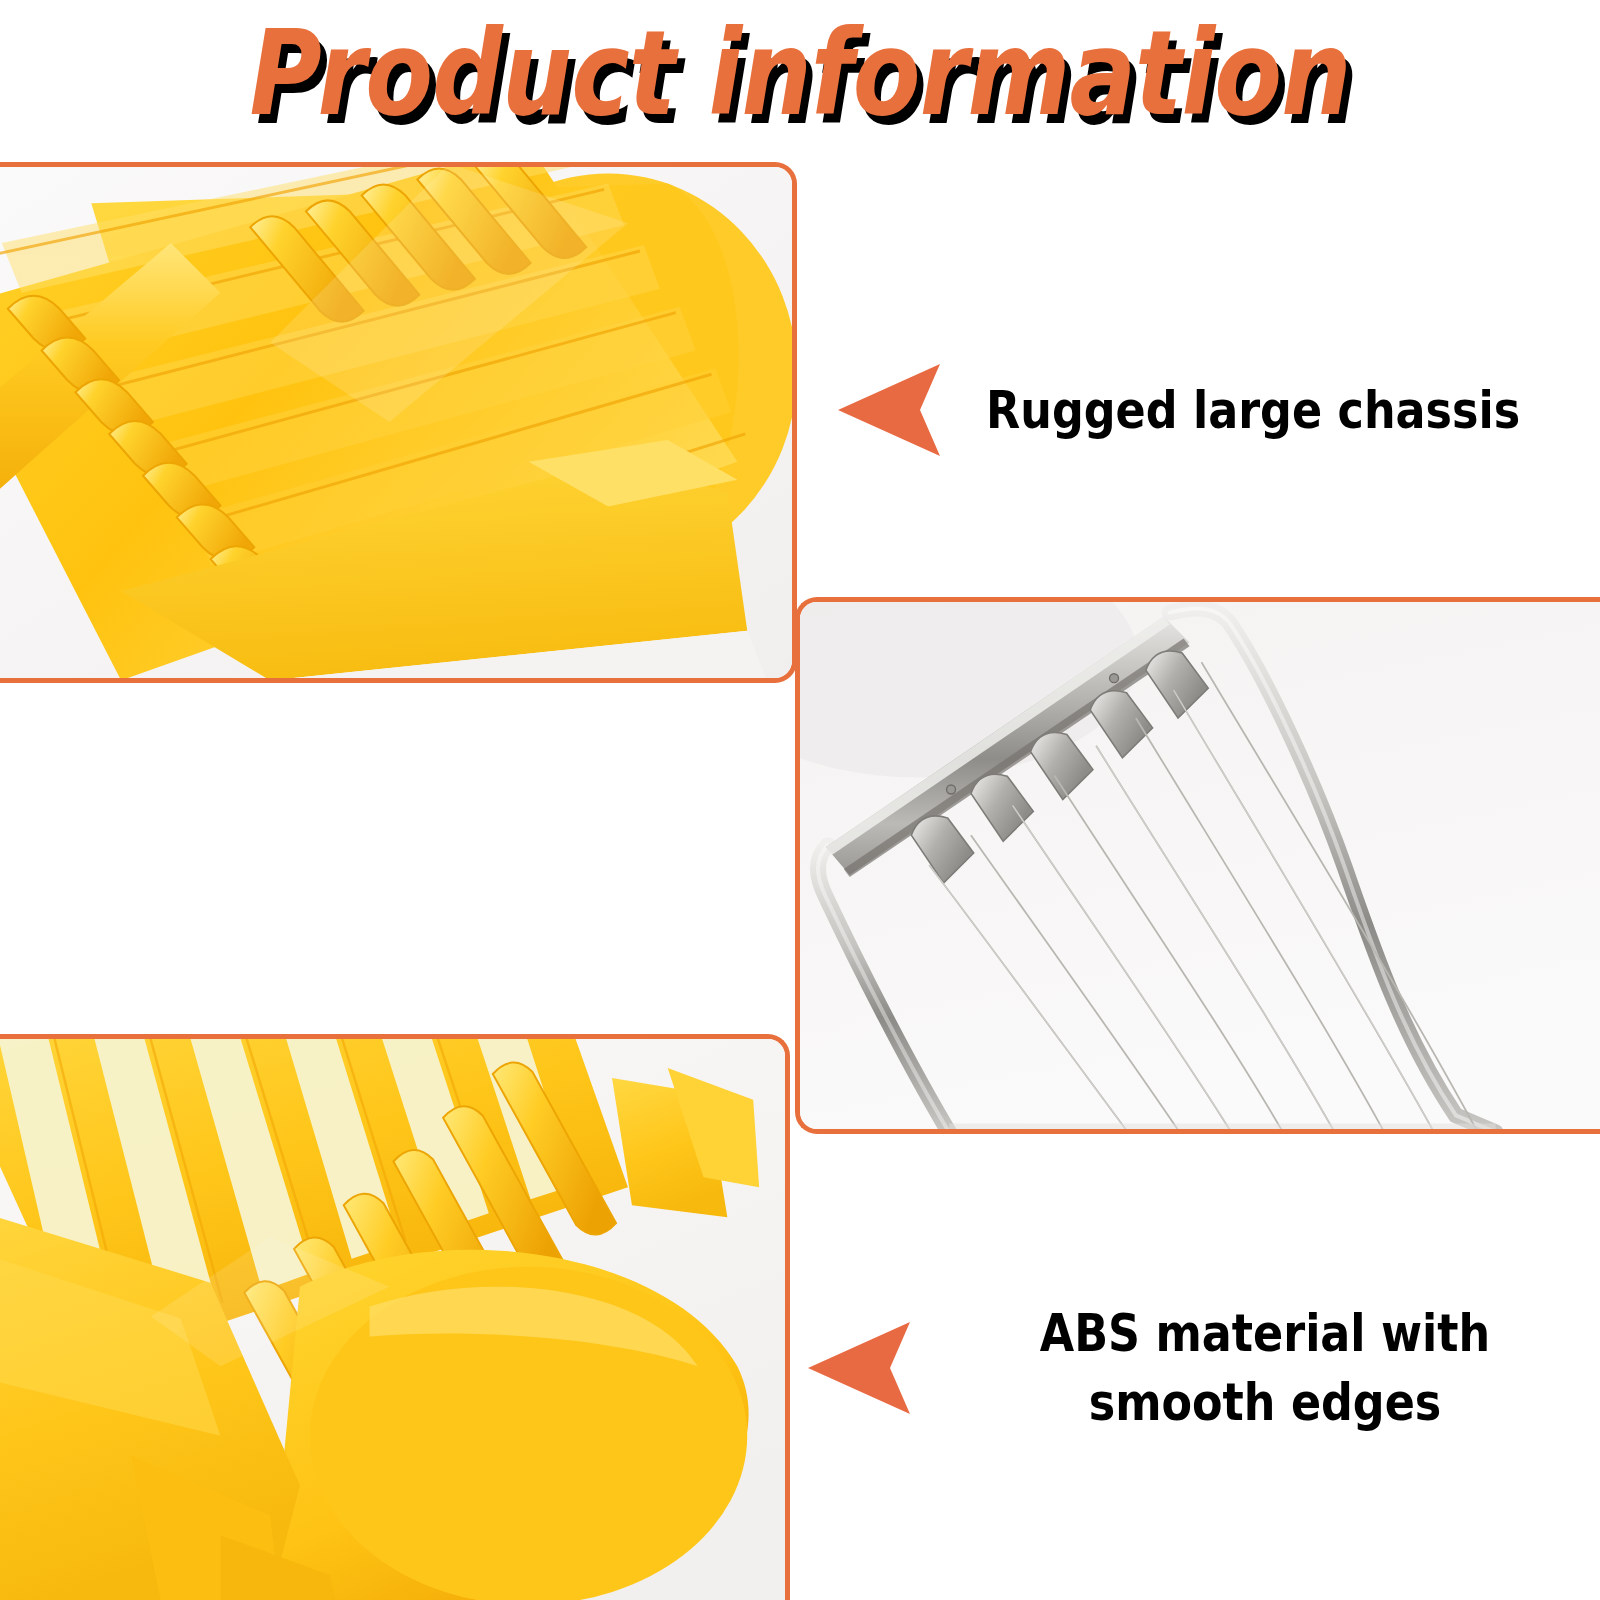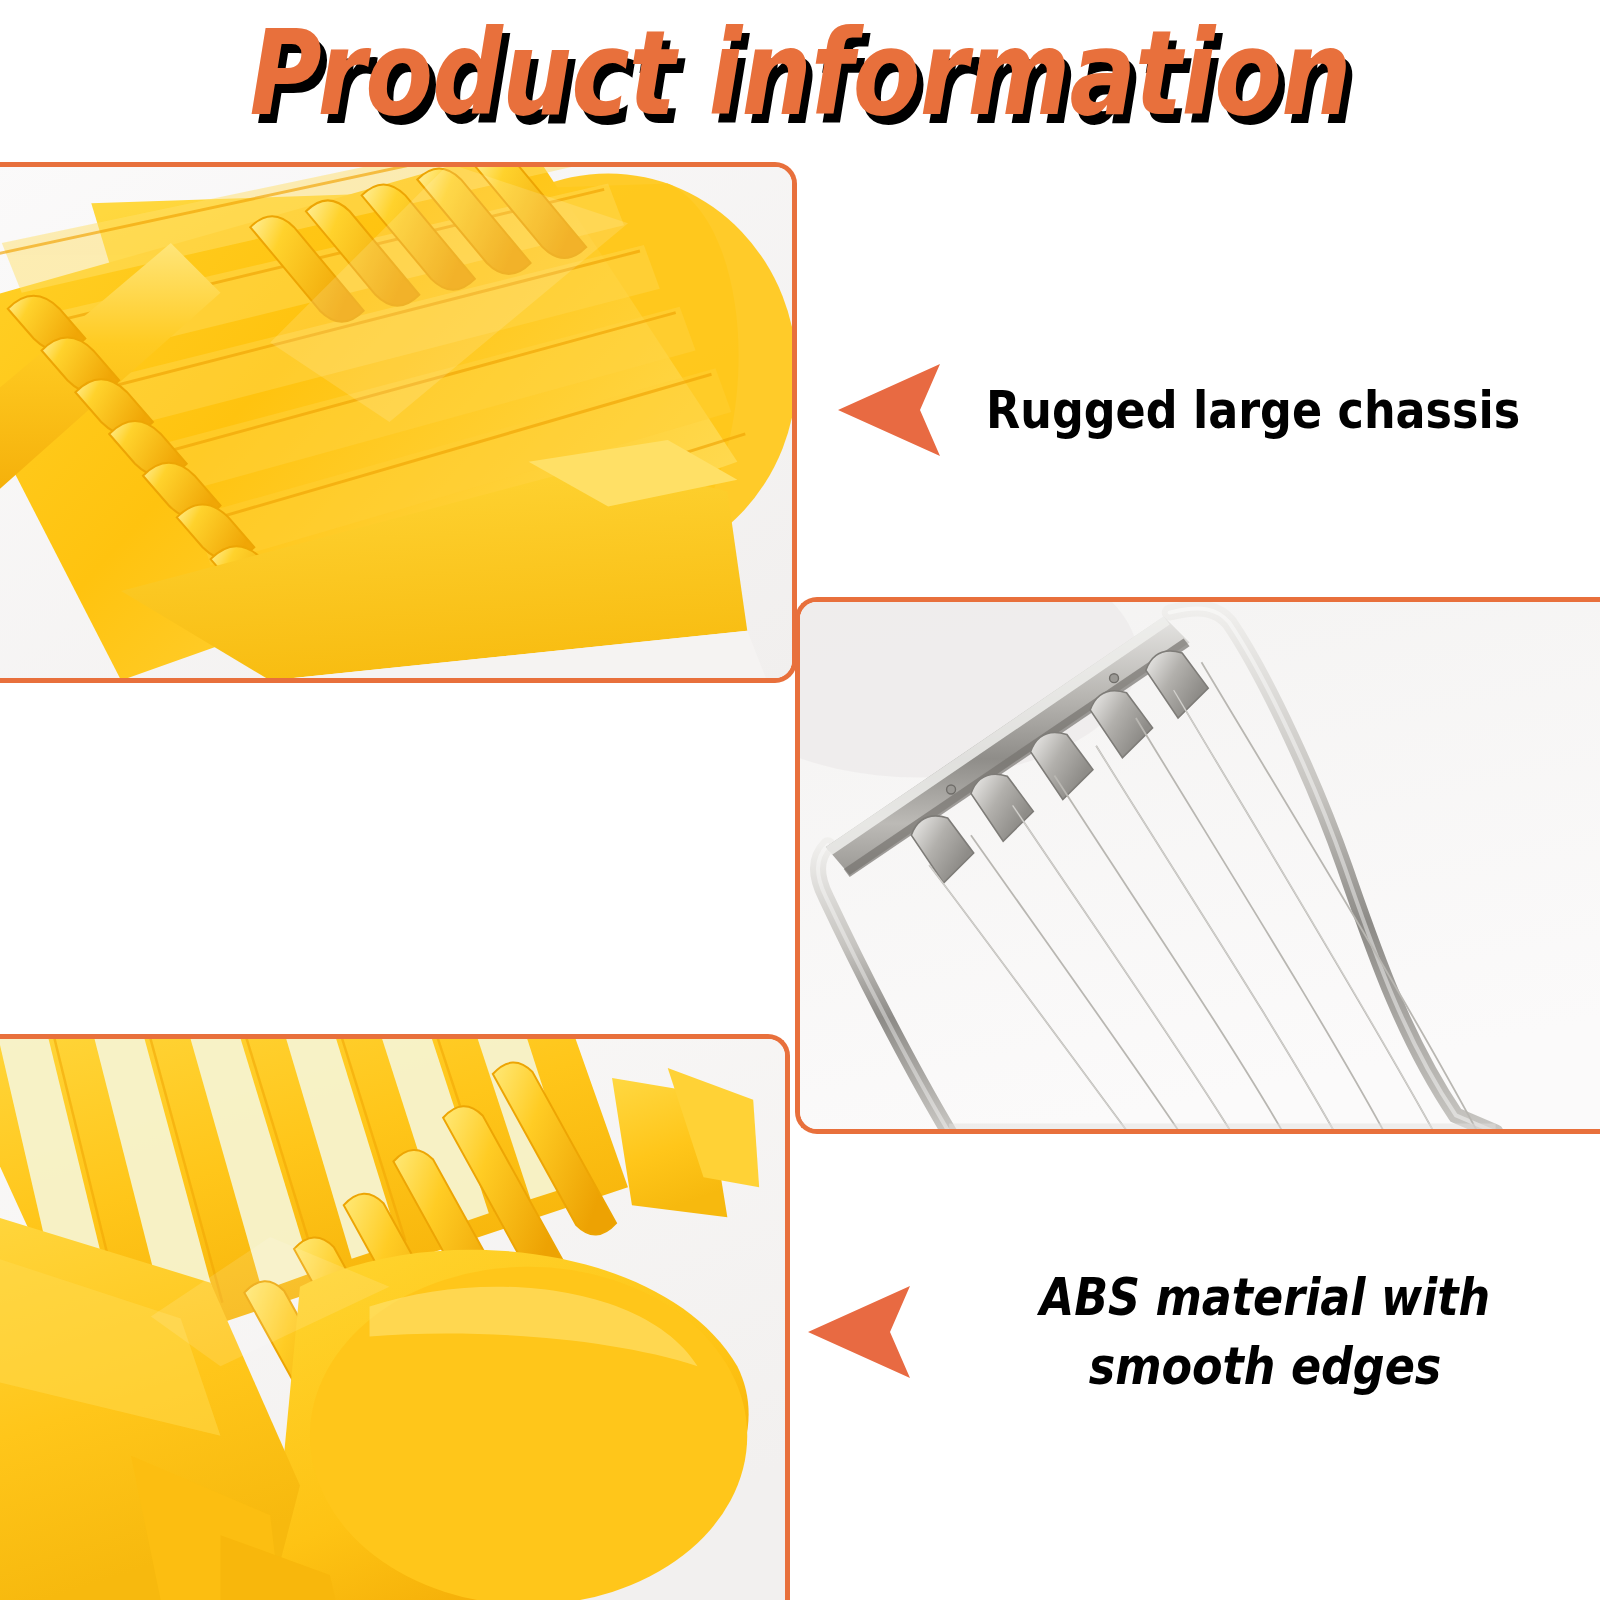--- a/index.html
+++ b/index.html
@@ -70,21 +70,21 @@
     transform:scaleX(0.95);
     transform-origin:50% 50%;
   }
 
   #callout-chassis{left:836px;top:360px;width:790px;height:100px;}
   #callout-chassis .callout-text{margin-left:26px;}
 
   #callout-wire{left:40px;top:790px;width:740px;height:160px;}
   #callout-wire .callout-text{flex:1 1 auto;margin-right:10px;}
 
-  #callout-abs{left:806px;top:1242px;width:790px;height:180px;font-style:italic;}
+  #callout-abs{left:806px;top:1278px;width:790px;height:180px;}
   #callout-abs .callout-text{flex:1 1 auto;margin-left:18px;}
 </style>
 </head>
 <body>
 
 <div class="stage">
 
   <div class="title">Product information</div>
 
   <div class="panel" id="panel-top-left">

